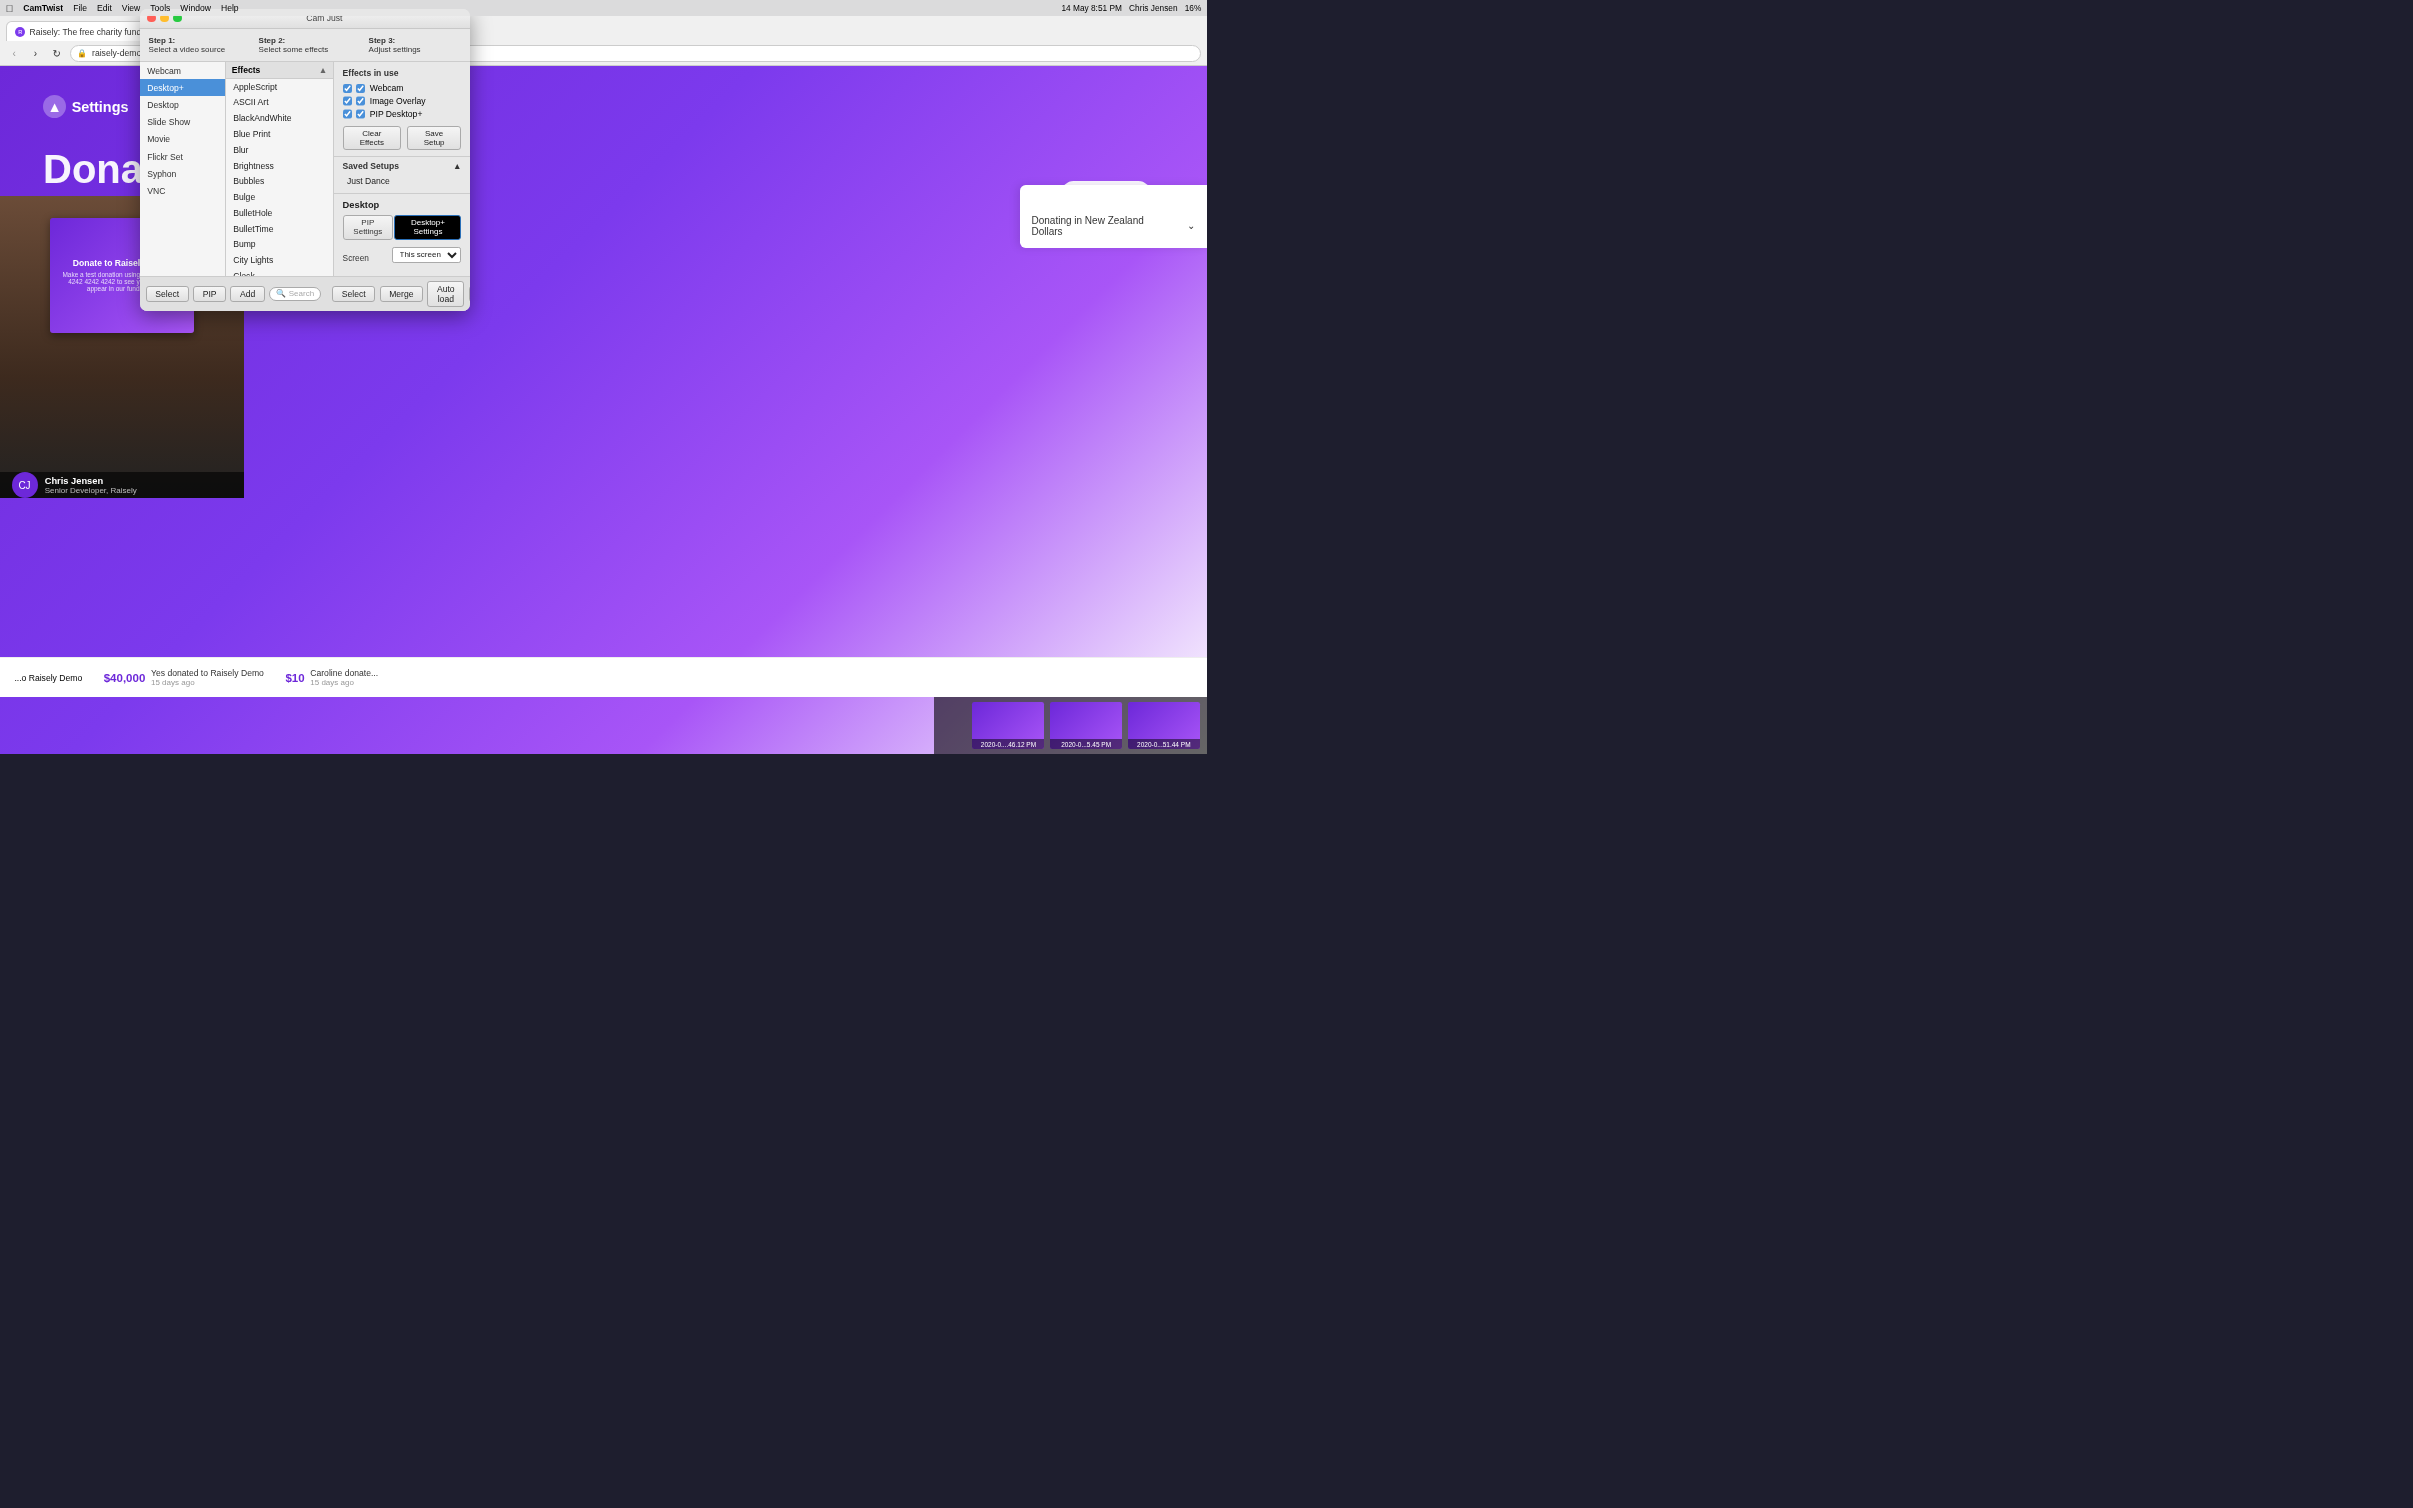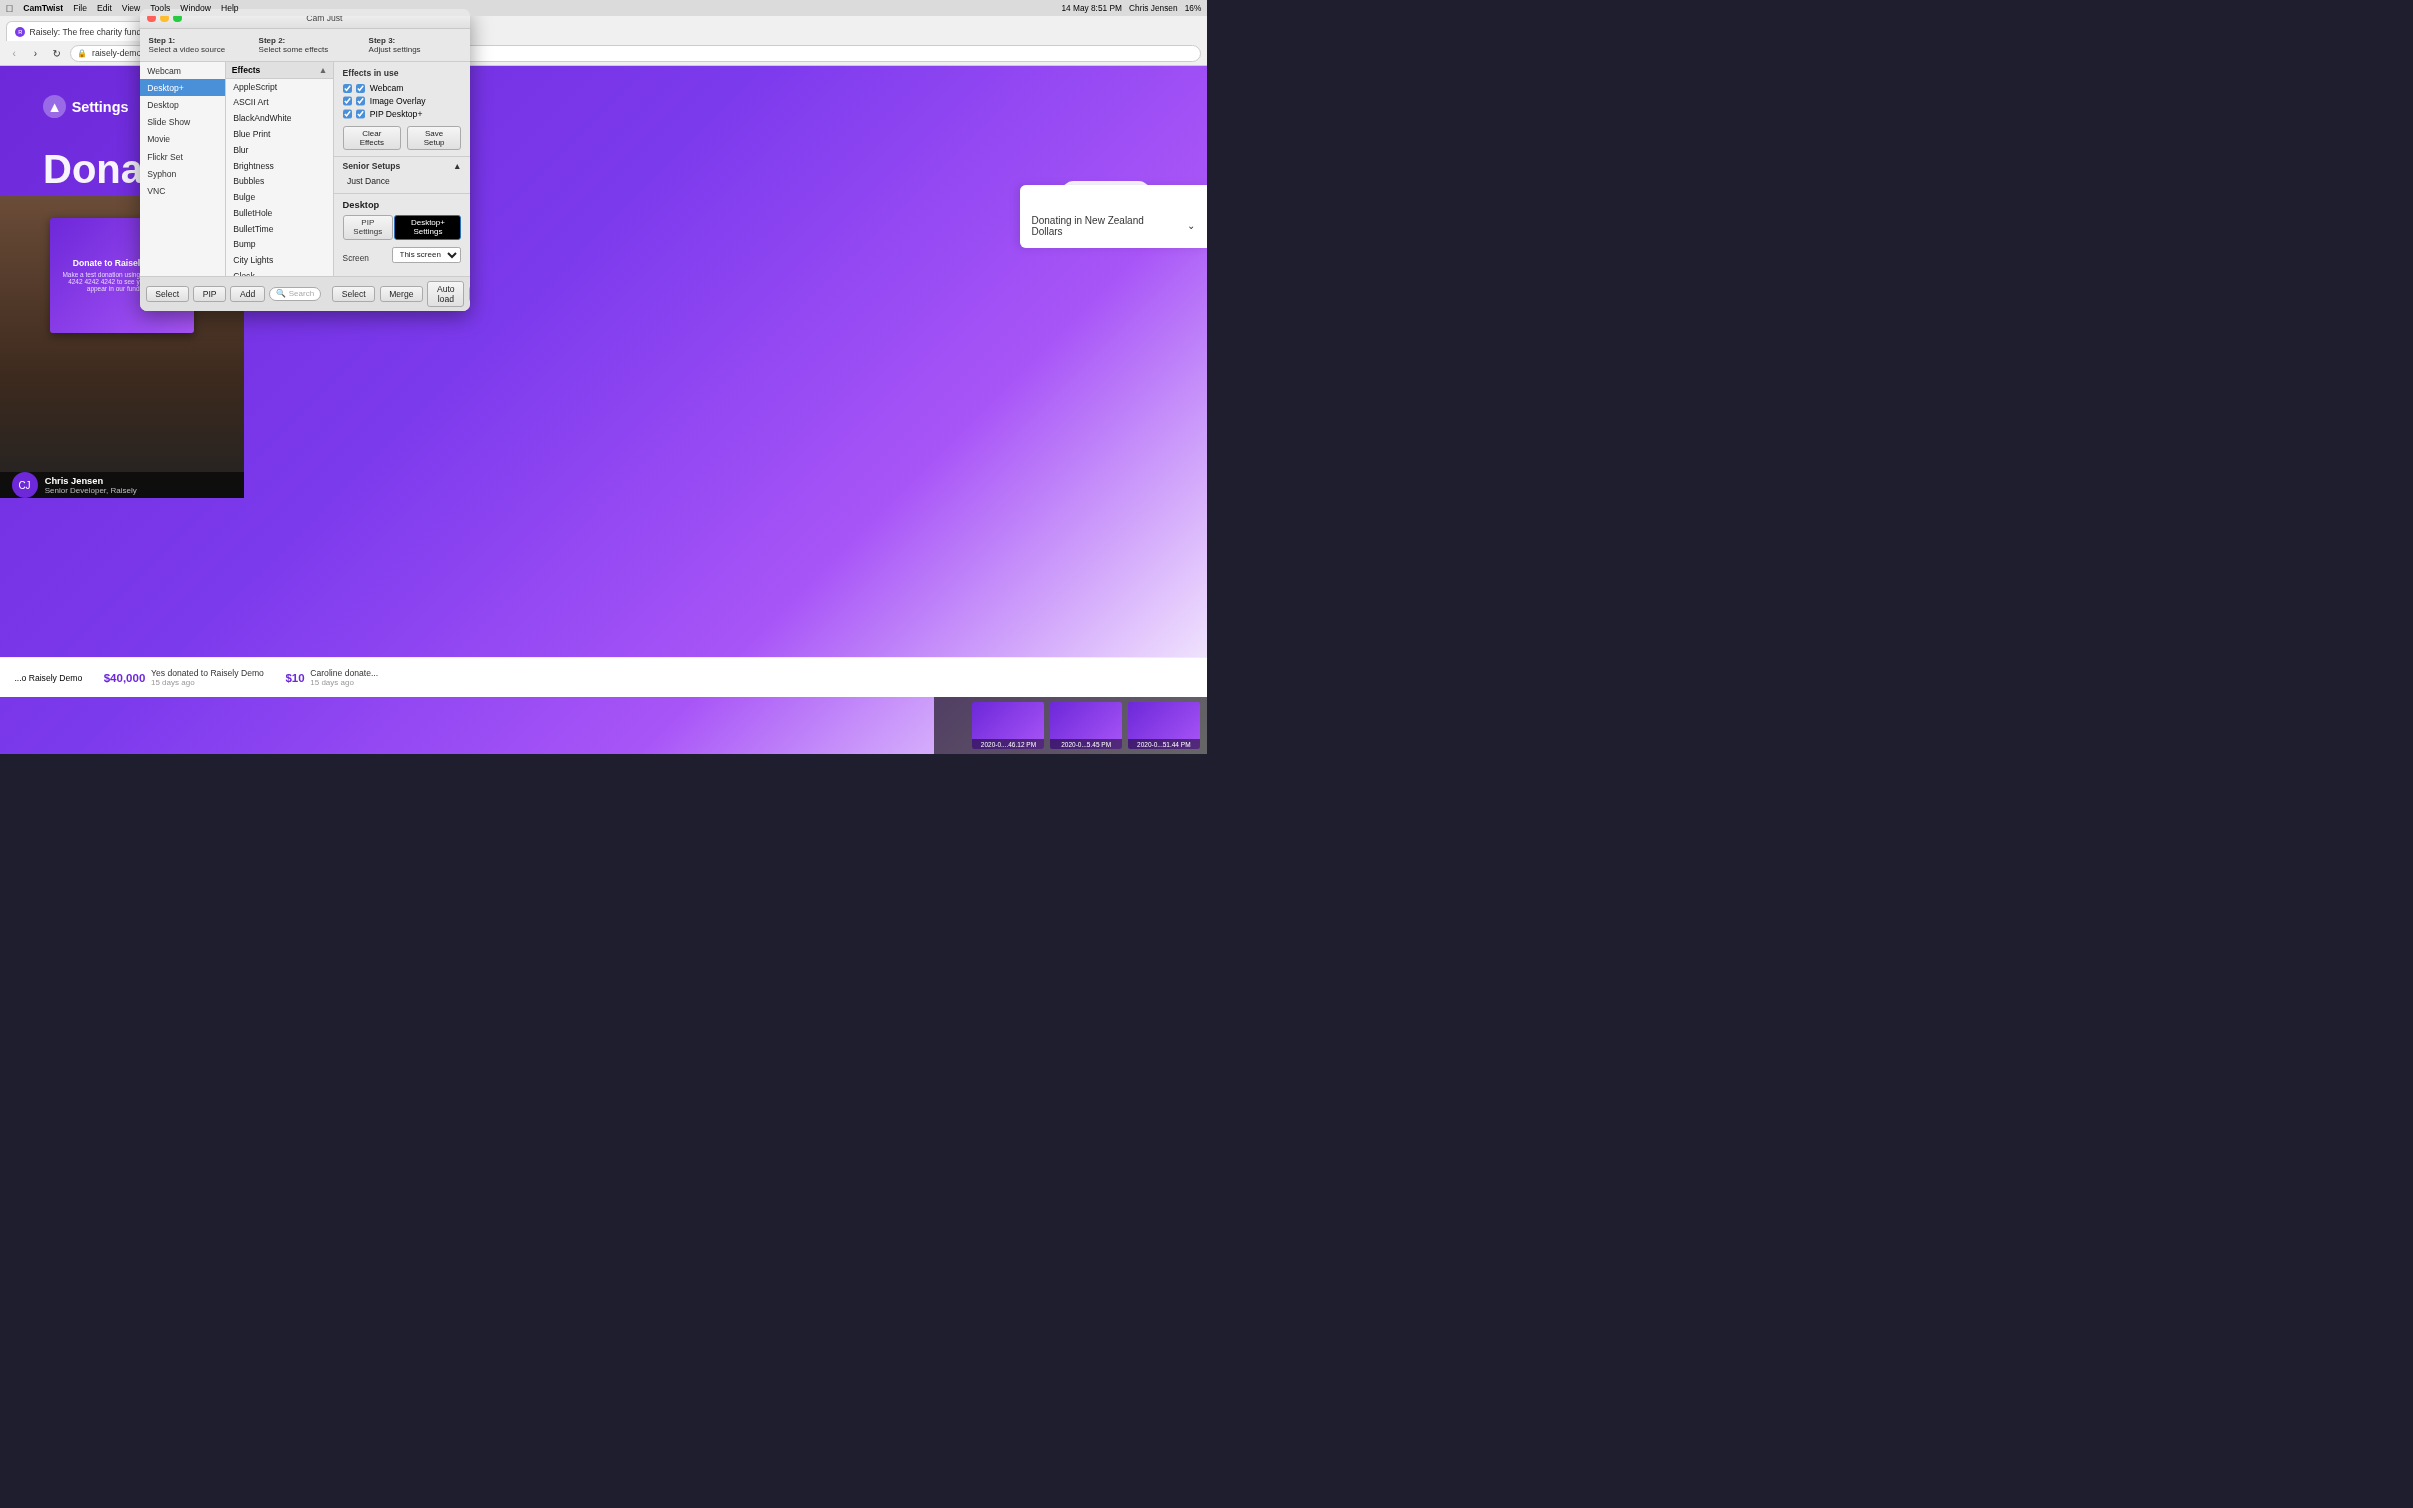--- a/index.html
+++ b/index.html
@@ -684,21 +684,21 @@
             <span>PIP Desktop+</span>
           </div>
           <div class="clear-save-btns">
             <button class="btn-small">Clear Effects</button>
             <button class="btn-small">Save Setup</button>
           </div>
         </div>
 
         <div class="saved-setups">
           <div class="saved-setups-header">
-            <span>Senior Setups</span>
+            <span>Saved Setups</span>
             <span>▲</span>
           </div>
           <div class="saved-item">Just Dance</div>
         </div>
 
         <div class="settings-panel">
           <div class="settings-title">Desktop</div>
           <div class="pip-desktop-tabs">
             <button class="tab-btn">PIP Settings</button>
             <button class="tab-btn active">Desktop+ Settings</button>

